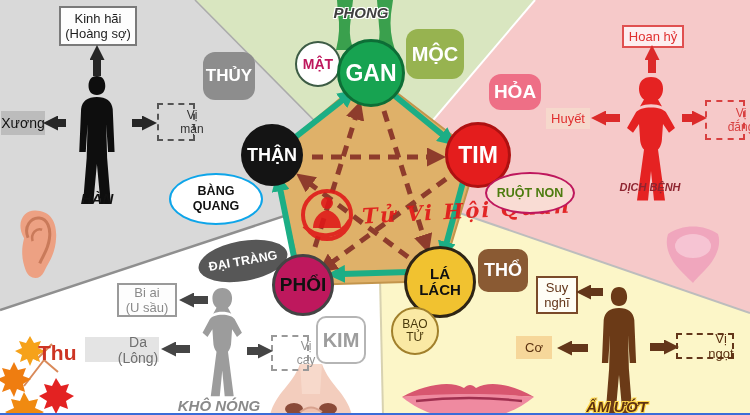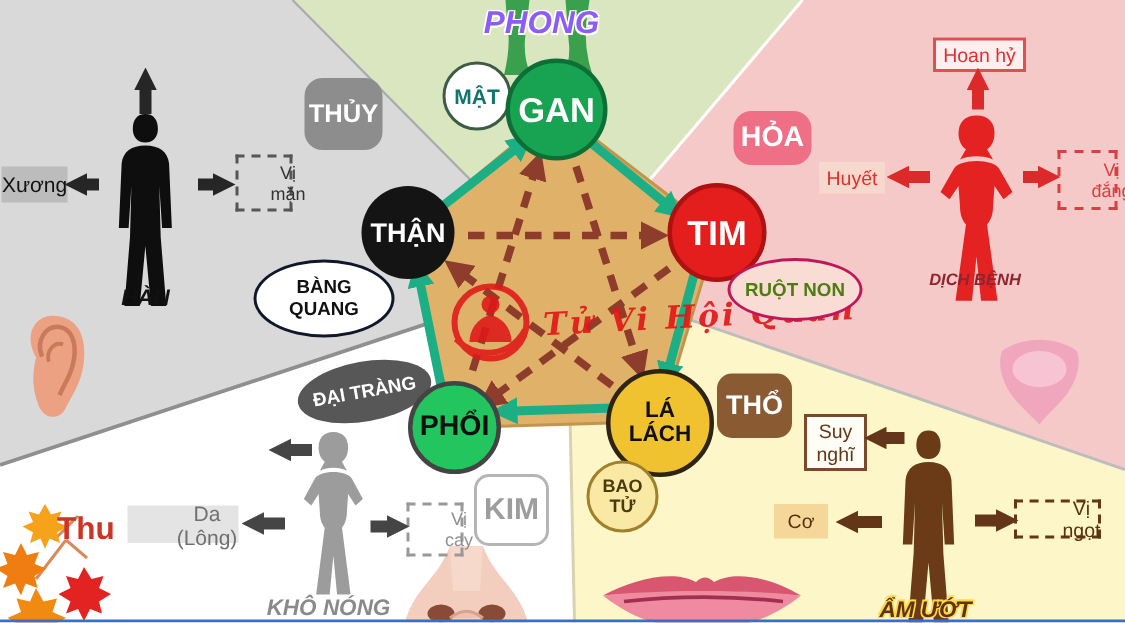--- a/index.html
+++ b/index.html
@@ -139,64 +139,73 @@
   </svg>
 
   <svg class="abs" style="left:298px;top:186px;width:58px;height:58px;opacity:.88" viewBox="0 0 58 58">
     <circle cx="29" cy="29" r="24" fill="none" stroke="#e01818" stroke-width="4"></circle>
     <circle cx="29" cy="17" r="6" fill="#e01818"></circle>
     <path d="M29,24 C20,26 15,34 15,42 L43,42 C43,34 38,26 29,24 Z" fill="#e01818"></path>
     <path d="M6,40 C20,54 42,52 52,34" fill="none" stroke="#e01818" stroke-width="4"></path>
   </svg>
   <div class="abs wm-text" style="left:362px;top:198px;">Tử Vi Hội Quán</div>
 
+  <div class="abs box flexc" style="left:59px;top:6px;width:78px;height:40px;flex-direction:column;">
+    <span>Kinh hãi</span>
+    <span>(Hoàng sợ)</span>
+  </div>
   <div class="abs tag flexc" style="left:1px;top:111px;width:44px;height:24px;background:#bcbcbc;color:#111;font-size:14px;">Xương</div>
   <div class="abs box dashed flexc" style="left:157px;top:103px;width:38px;height:38px;flex-direction:column;border-color:#555;color:#333;font-size:12px;">
     <span>Vị</span>
     <span>mặn</span>
   </div>
   <div class="abs caption" style="left:97px;top:190px;color:#111;font-size:15px;">HÀN</div>
   <div class="abs badge flexc" style="left:203px;top:52px;width:52px;height:48px;background:#8d8d8d;font-size:17px;">THỦY</div>
   <div class="abs circle flexc" style="left:241px;top:124px;width:62px;height:62px;background:#141414;color:#fff;font-size:18px;">THẬN</div>
-  <div class="abs ellipse flexc" style="left:169px;top:173px;width:94px;height:52px;background:#fff;border:2px solid #0f172a;color:#111;font-size:12.5px;flex-direction:column;line-height:1.2;">
+  <div class="abs ellipse flexc" style="left:169px;top:173px;width:94px;height:52px;background:#fff;border:2px solid #0ea5e9;color:#111;font-size:12.5px;flex-direction:column;line-height:1.2;">
     <span>BÀNG</span>
     <span>QUANG</span>
   </div>
 
-  <div class="abs caption outline-w" style="left:361px;top:4px;color:#8b5cf6;font-size:21px;">PHONG</div>
-  <div class="abs circle flexc" style="left:295px;top:41px;width:46px;height:46px;background:#fff;border:2.5px solid #3d5c45;color:#0f766e;font-size:14px;">MẬT</div>
+  <div class="abs caption outline-w" style="left:361px;top:4px;color:#404040;font-size:15px;">PHONG</div>
+  <div class="abs circle flexc" style="left:295px;top:41px;width:46px;height:46px;background:#fff;border:2.5px solid #3d5c45;color:#be185d;font-size:14px;">MẬT</div>
   <div class="abs circle flexc" style="left:337px;top:39px;width:68px;height:68px;background:#17a351;border:3px solid #0d6e36;color:#fff;font-size:23px;">GAN</div>
+  <div class="abs badge flexc" style="left:406px;top:29px;width:58px;height:50px;background:#97b350;font-size:20px;">MỘC</div>
 
   <div class="abs box flexc" style="left:622px;top:25px;width:62px;height:23px;border-color:#e05050;background:#fdeef0;color:#e03030;text-align:center;">Hoan hỷ</div>
   <div class="abs tag flexc" style="left:546px;top:108px;width:44px;height:21px;background:#f6d8cc;color:#e03030;">Huyết</div>
   <div class="abs box dashed flexc" style="left:705px;top:100px;width:40px;height:40px;flex-direction:column;border-color:#d84040;color:#d84040;font-size:12px;">
     <span>Vị</span>
     <span>đắng</span>
   </div>
   <div class="abs caption" style="left:650px;top:181px;color:#8f2430;font-size:11px;">DỊCH BỆNH</div>
   <div class="abs badge flexc" style="left:489px;top:74px;width:52px;height:36px;background:#ee6f86;font-size:19px;">HỎA</div>
   <div class="abs circle flexc" style="left:445px;top:122px;width:66px;height:66px;background:#e41d1d;border:3px solid #ae1111;color:#fff;font-size:23px;">TIM</div>
   <div class="abs ellipse flexc" style="left:485px;top:172px;width:90px;height:42px;background:#f9dcd4;border:2px solid #be185d;color:#4d7c0f;font-size:12.5px;text-align:center;">RUỘT NON</div>
 
   <div class="abs ellipse flexc" style="left:198px;top:241px;width:90px;height:40px;background:#575757;color:#fff;font-size:12.5px;transform:rotate(-10deg);">ĐẠI TRÀNG</div>
-  <div class="abs circle flexc" style="left:272px;top:254px;width:62px;height:62px;background:#22c55e;border:3px solid #444;color:#111;font-size:19px;">PHỔI</div>
+  <div class="abs circle flexc" style="left:272px;top:254px;width:62px;height:62px;background:#be185d;border:3px solid #444;color:#111;font-size:19px;">PHỔI</div>
+  <div class="abs box flexc" style="left:117px;top:283px;width:60px;height:34px;flex-direction:column;border-color:#9a9a9a;color:#8a8a8a;">
+    <span>Bi ai</span>
+    <span>(U sầu)</span>
+  </div>
   <div class="abs tag flexc" style="left:85px;top:337px;width:74px;height:25px;background:#e4e4e4;color:#707070;font-size:14px;padding-left:32px;">Da (Lông)</div>
   <div class="abs box dashed flexc" style="left:271px;top:335px;width:38px;height:36px;flex-direction:column;border-color:#999;color:#909090;font-size:12px;">
     <span>Vị</span>
     <span>cay</span>
   </div>
   <div class="abs badge flexc" style="left:316px;top:316px;width:50px;height:48px;background:#fff;border:2px solid #b5b5b5;border-radius:10px;color:#9d9d9d;font-size:20px;font-weight:600;">KIM</div>
   <div class="abs caption outline-w" style="left:219px;top:397px;color:#8a8a8a;font-size:15px;">KHÔ NÓNG</div>
   <div class="abs thu" style="left:38px;top:341px;">Thu</div>
 
   <div class="abs circle flexc" style="left:404px;top:246px;width:72px;height:72px;background:#f1c230;border:3px solid #2e2415;color:#111;font-size:15px;flex-direction:column;">
     <span>LÁ</span>
     <span>LÁCH</span>
   </div>
-  <div class="abs circle flexc" style="left:391px;top:307px;width:48px;height:48px;background:#fae9a4;border:2px solid #a1802c;color:#4a3a0c;font-size:12px;flex-direction:column;font-weight:bold;">
+  <div class="abs circle flexc" style="left:391px;top:307px;width:48px;height:48px;background:#fae9a4;border:2px solid #a1802c;color:#4a3a0c;font-size:12px;flex-direction:column;font-weight:normal;">
     <span>BAO</span>
     <span>TỬ</span>
   </div>
   <div class="abs badge flexc" style="left:478px;top:249px;width:50px;height:43px;background:#8a5a33;border-radius:10px;font-size:18px;">THỔ</div>
   <div class="abs box flexc" style="left:536px;top:276px;width:42px;height:38px;flex-direction:column;border-color:#7a4a2a;background:#fffef6;color:#63361a;">
     <span>Suy</span>
     <span>nghĩ</span>
   </div>
   <div class="abs tag flexc" style="left:516px;top:336px;width:36px;height:23px;background:#f6d79a;color:#5a3010;">Cơ</div>
   <div class="abs box dashed flexc" style="left:676px;top:333px;width:58px;height:26px;border-color:#63361a;color:#5a3010;">Vị ngọt</div>

